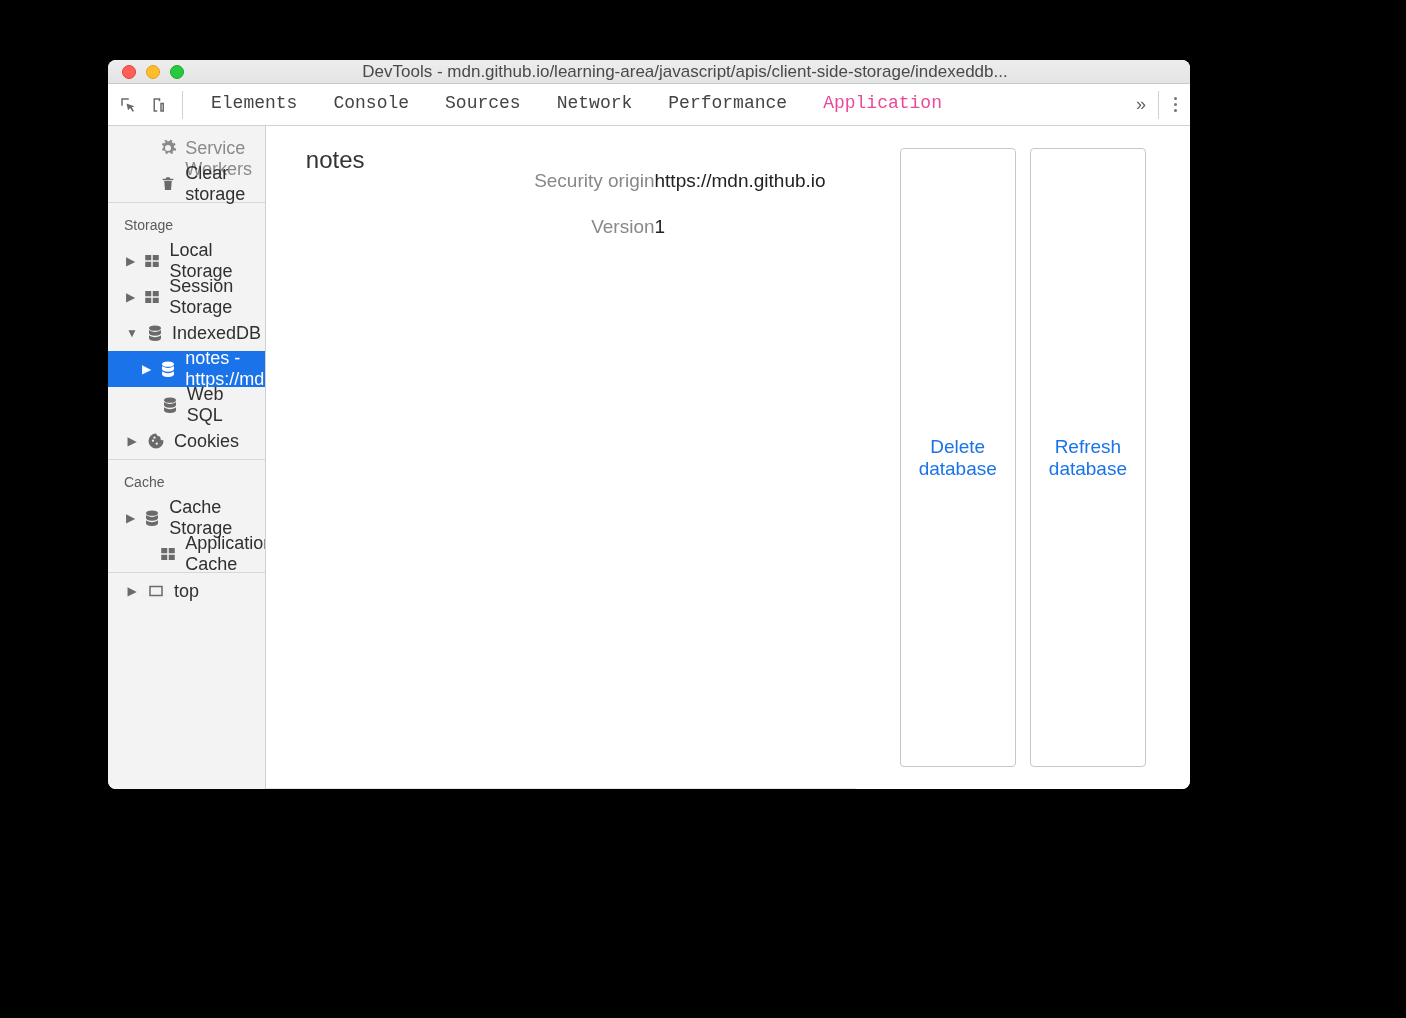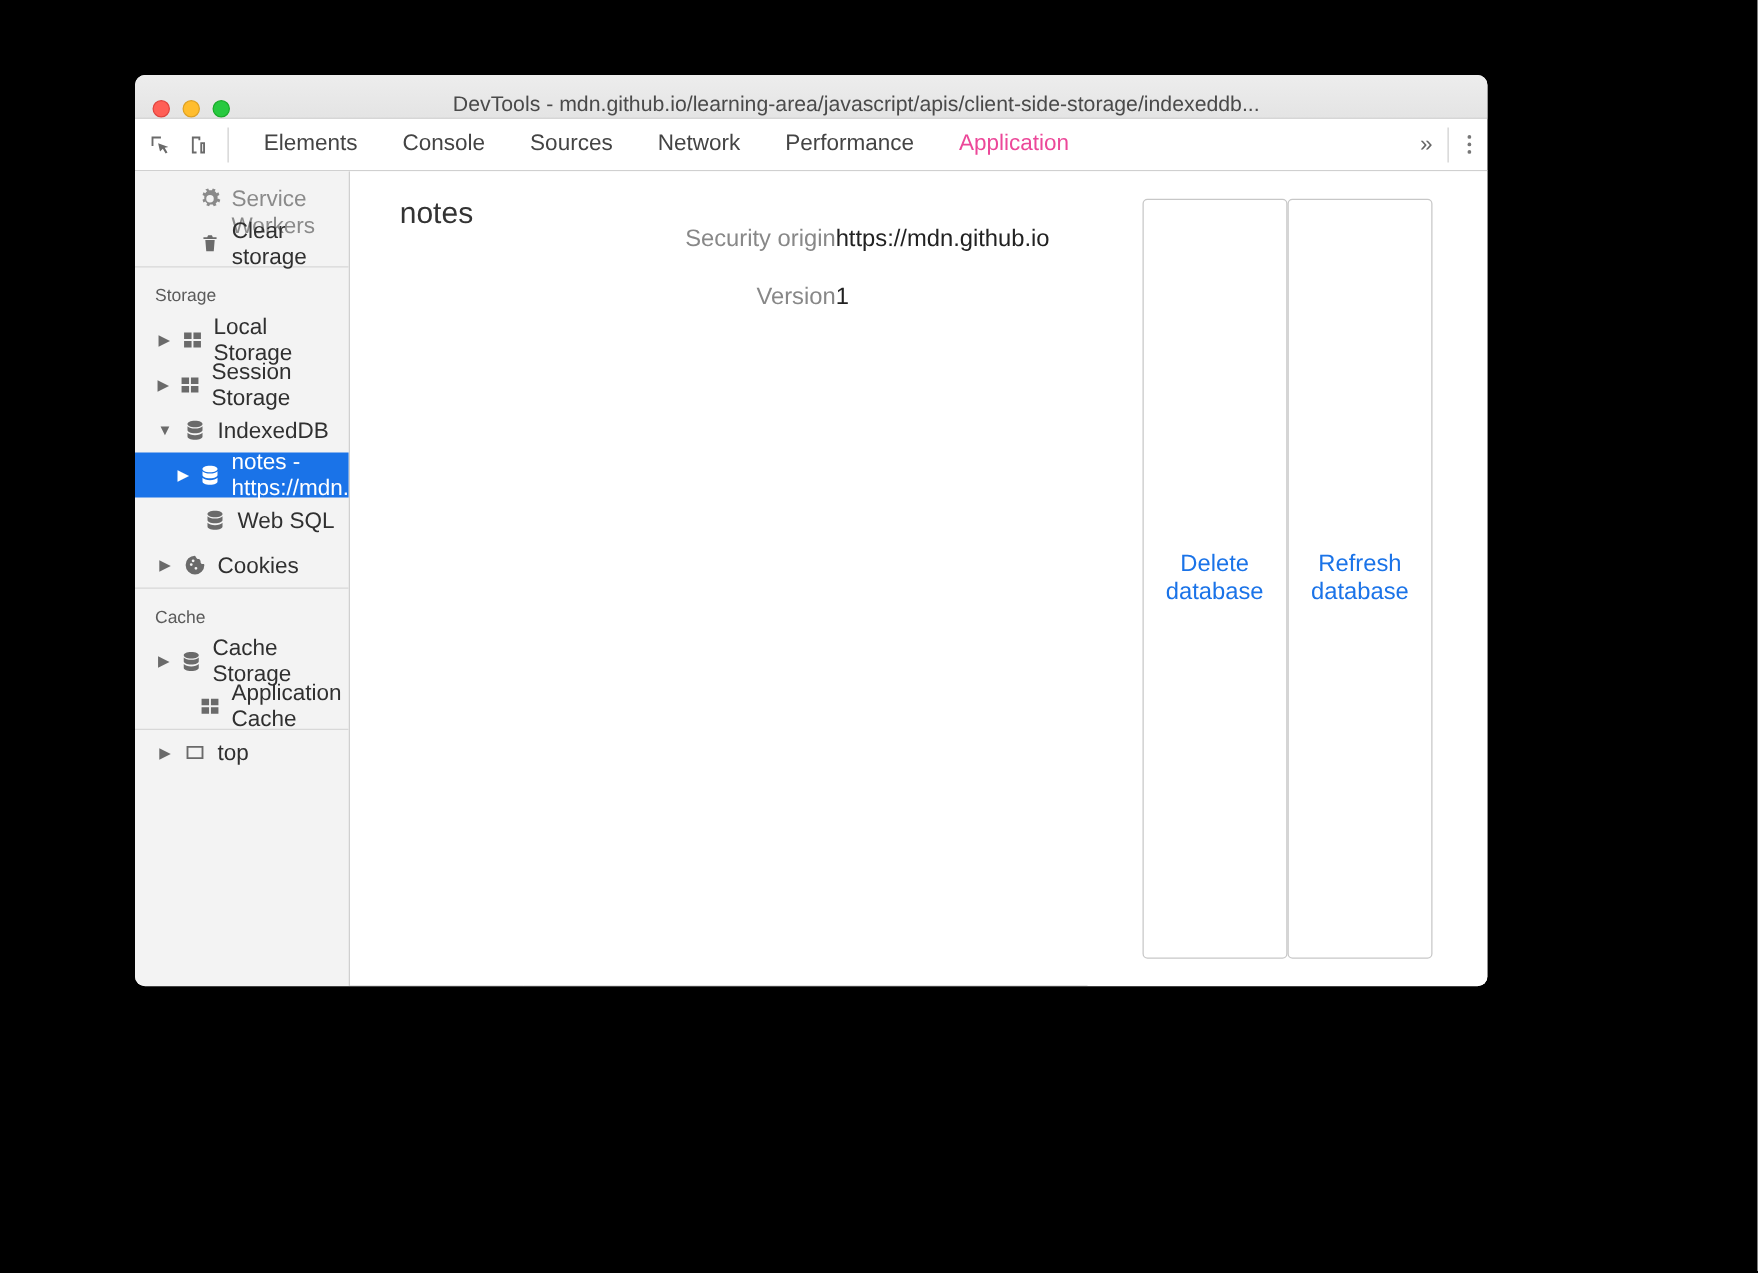--- a/index.html
+++ b/index.html
@@ -17,25 +17,25 @@
     width: 1082px;
     height: 729px;
     background: #fff;
     border-radius: 8px;
     box-shadow: 0 25px 60px rgba(0,0,0,0.6);
     overflow: hidden;
     display: flex;
     flex-direction: column;
   }
   .titlebar {
-    height: 35px;
+    height: 24px;
     background: linear-gradient(#ededed, #e4e4e4);
     border-bottom: 1px solid #c9c9c9;
     display: flex;
-    align-items: flex-end;
+    align-items: center;
     padding: 0 14px;
     gap: 10px;
   }
   .traffic { display: flex; gap: 10px; }
   .t-dot { width: 14px; height: 14px; border-radius: 50%; }
   .t-close { background: #ff5f56; border: 1px solid #e0443e; }
   .t-min   { background: #ffbd2e; border: 1px solid #dea123; }
   .t-max   { background: #27c93f; border: 1px solid #1aab29; }
   .win-title {
     flex: 1;
@@ -51,21 +51,21 @@
     height: 42px;
     border-bottom: 1px solid #d0d0d0;
     display: flex;
     align-items: center;
     padding: 0 10px;
     font-size: 18px;
     color: #5a5a5a;
   }
   .tool-icons { display: flex; align-items: center; gap: 10px; padding-right: 14px; margin-right: 10px; border-right: 1px solid #d0d0d0; height: 28px; }
   .tabs { display: flex; gap: 36px; flex: 1; padding-left: 18px; }
-  .tab { cursor: pointer; padding: 24px 0; color: #444; }
+  .tab { cursor: pointer; padding: 24px 0; color: #444; font-family: Liberation Mono, monospace; }
   .tab.active { color: #ec4899; border-bottom: 3px solid #1a73e8; }
   .overflow { padding: 0 12px; color: #666; font-size: 18px; }
   .kebab { width: 22px; display:flex; flex-direction:column; align-items:center; gap:3px; padding-left:12px; border-left:1px solid #d0d0d0; height:28px; justify-content:center;}
   .kebab span{width:3px;height:3px;background:#777;border-radius:50%;}
   .body { flex:1; display:flex; overflow:hidden; }
   .sidebar {
     width: 430px;
     background: #f3f3f3;
     border-right: 1px solid #d0d0d0;
     font-size: 18px;
@@ -97,21 +97,21 @@
     font-size: 24px;
     color: #333;
   }
   .detail {
     padding: 30px 30px 40px;
     border-bottom: 1px solid #e4e4e4;
   }
   .kv { display:flex; align-items:baseline; margin: 14px 0 24px; }
   .k { width: 220px; text-align:right; color:#888; font-size:19px;}
   .v { color:#222; font-size:19px; }
-  .actions { padding: 22px 44px; display:flex; }
+  .actions { padding: 22px 44px; display:flex; gap:14px; }
   .btn {
     border: 1px solid #c7c7c7;
     background:#fff;
     border-radius:4px;
     padding: 10px 18px;
     color:#1a73e8;
     font-size:19px;
     cursor:pointer;
   }
   .svg-inline{display:block}

